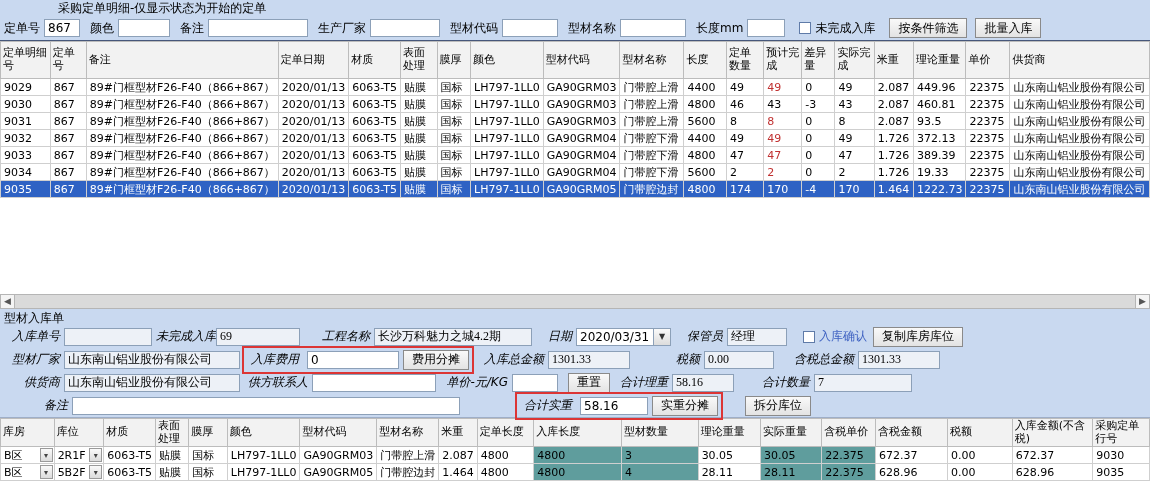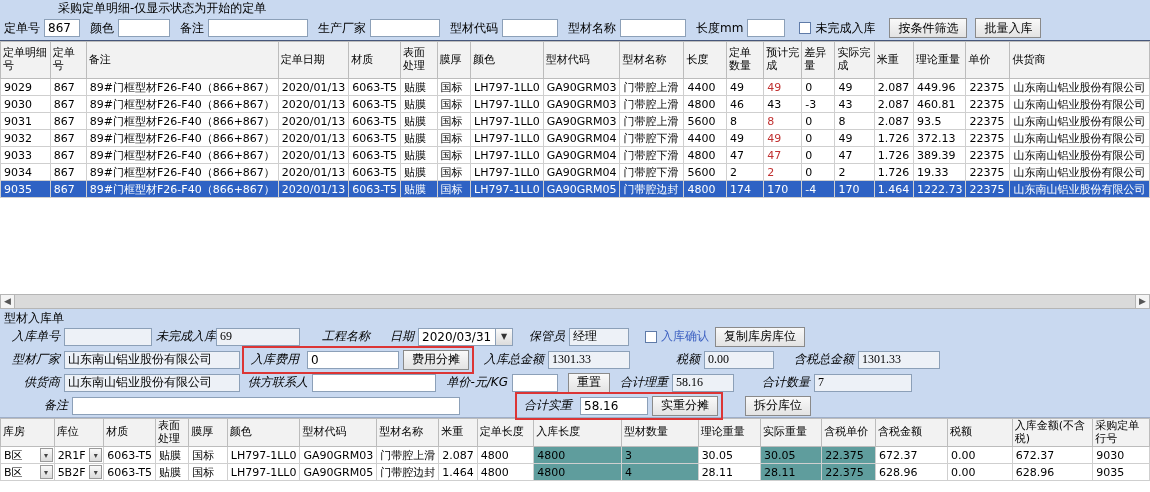--- a/index.html
+++ b/index.html
@@ -309,20 +309,21 @@
 
 <div class="formsec">
   <div class="sectitle">型材入库单</div>
 
   <div class="frow">
     <span class="lbl" style="width:52px;">入库单号</span>
     <input class="box ro" style="width: 88px;" value="">
     <span class="lbl" style="width:56px;">未完成入库</span>
     <input class="box ro" style="width: 84px;" value="69">
     <span class="lbl" style="width:56px;margin-left:14px;">工程名称</span>
+    <input class="box ro" style="width: 158px;" value="长沙万科魅力之城4.2期">
     <span class="lbl" style="width:30px;margin-left:10px;">日期</span>
     <span class="datewrap">
       <input class="box" style="width: 78px;" value="2020/03/31">
       <span class="ddbtn">▼</span>
     </span>
     <span class="lbl" style="width:42px;margin-left:10px;">保管员</span>
     <input class="box ro" style="width: 60px;" value="经理">
     <span class="checkbox" style="margin-left:16px;"></span>
     <span class="bluelbl">入库确认</span>
     <button class="btn">复制库房库位</button>

